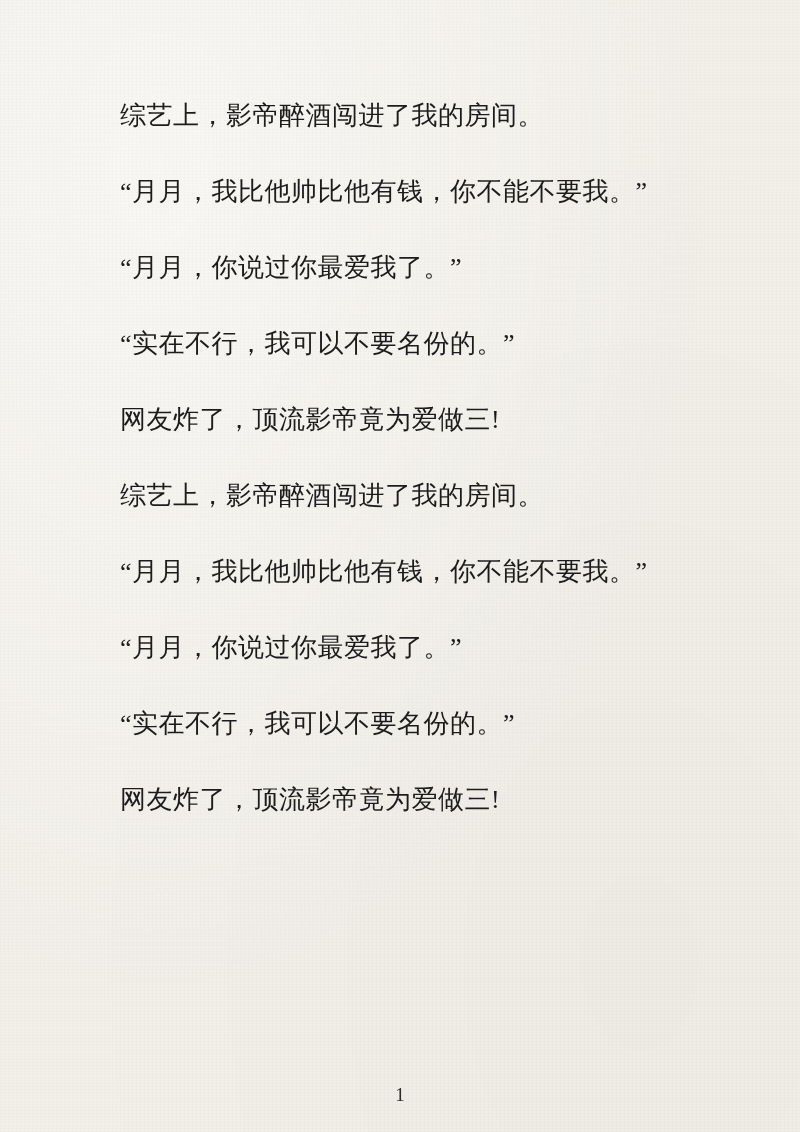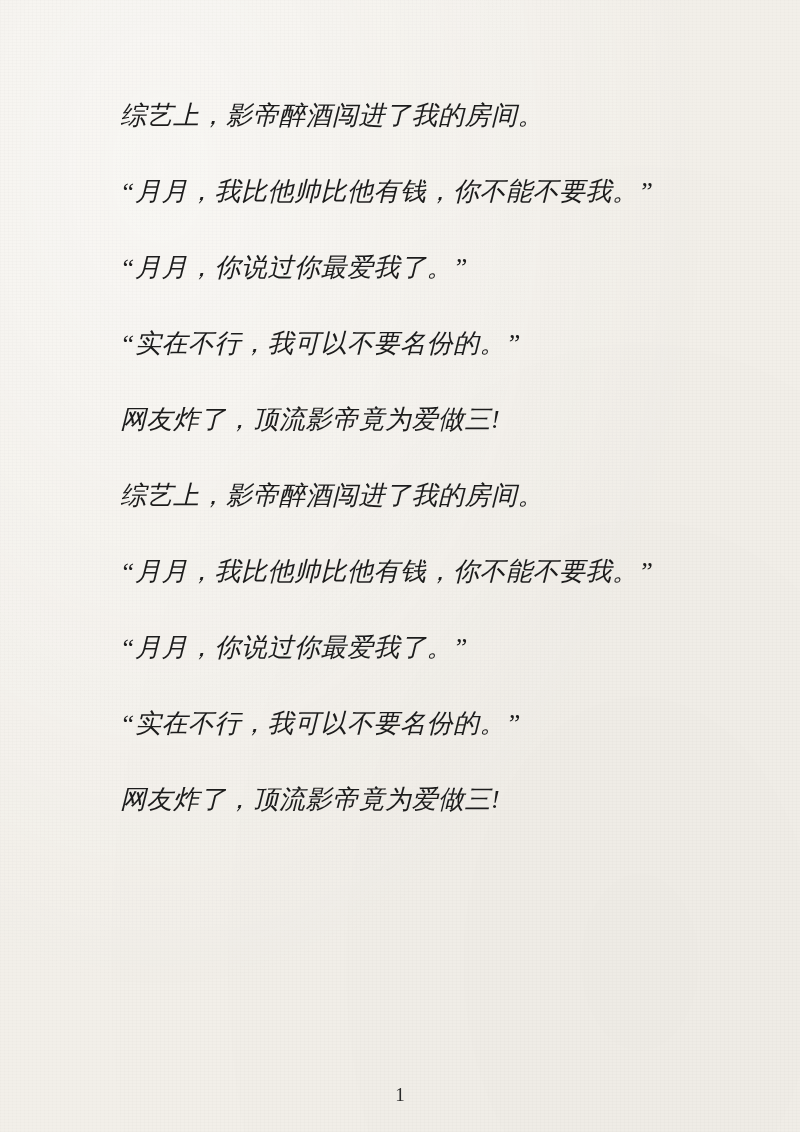--- a/index.html
+++ b/index.html
@@ -38,21 +38,20 @@
     z-index: 2;
   }
   .para {
     font-size: 26px;
     line-height: 1.54;
     color: #1c1c1c;
     letter-spacing: 0.5px;
     margin: 0 0 36px 0;
     text-align: left;
     font-family: "Liberation Serif", "DejaVu Serif", serif;
-    font-style: italic;
   }
   .para:last-of-type {
     margin-bottom: 0;
   }
   .page-number {
     position: absolute;
     left: 0;
     right: 0;
     bottom: 26px;
     text-align: center;

